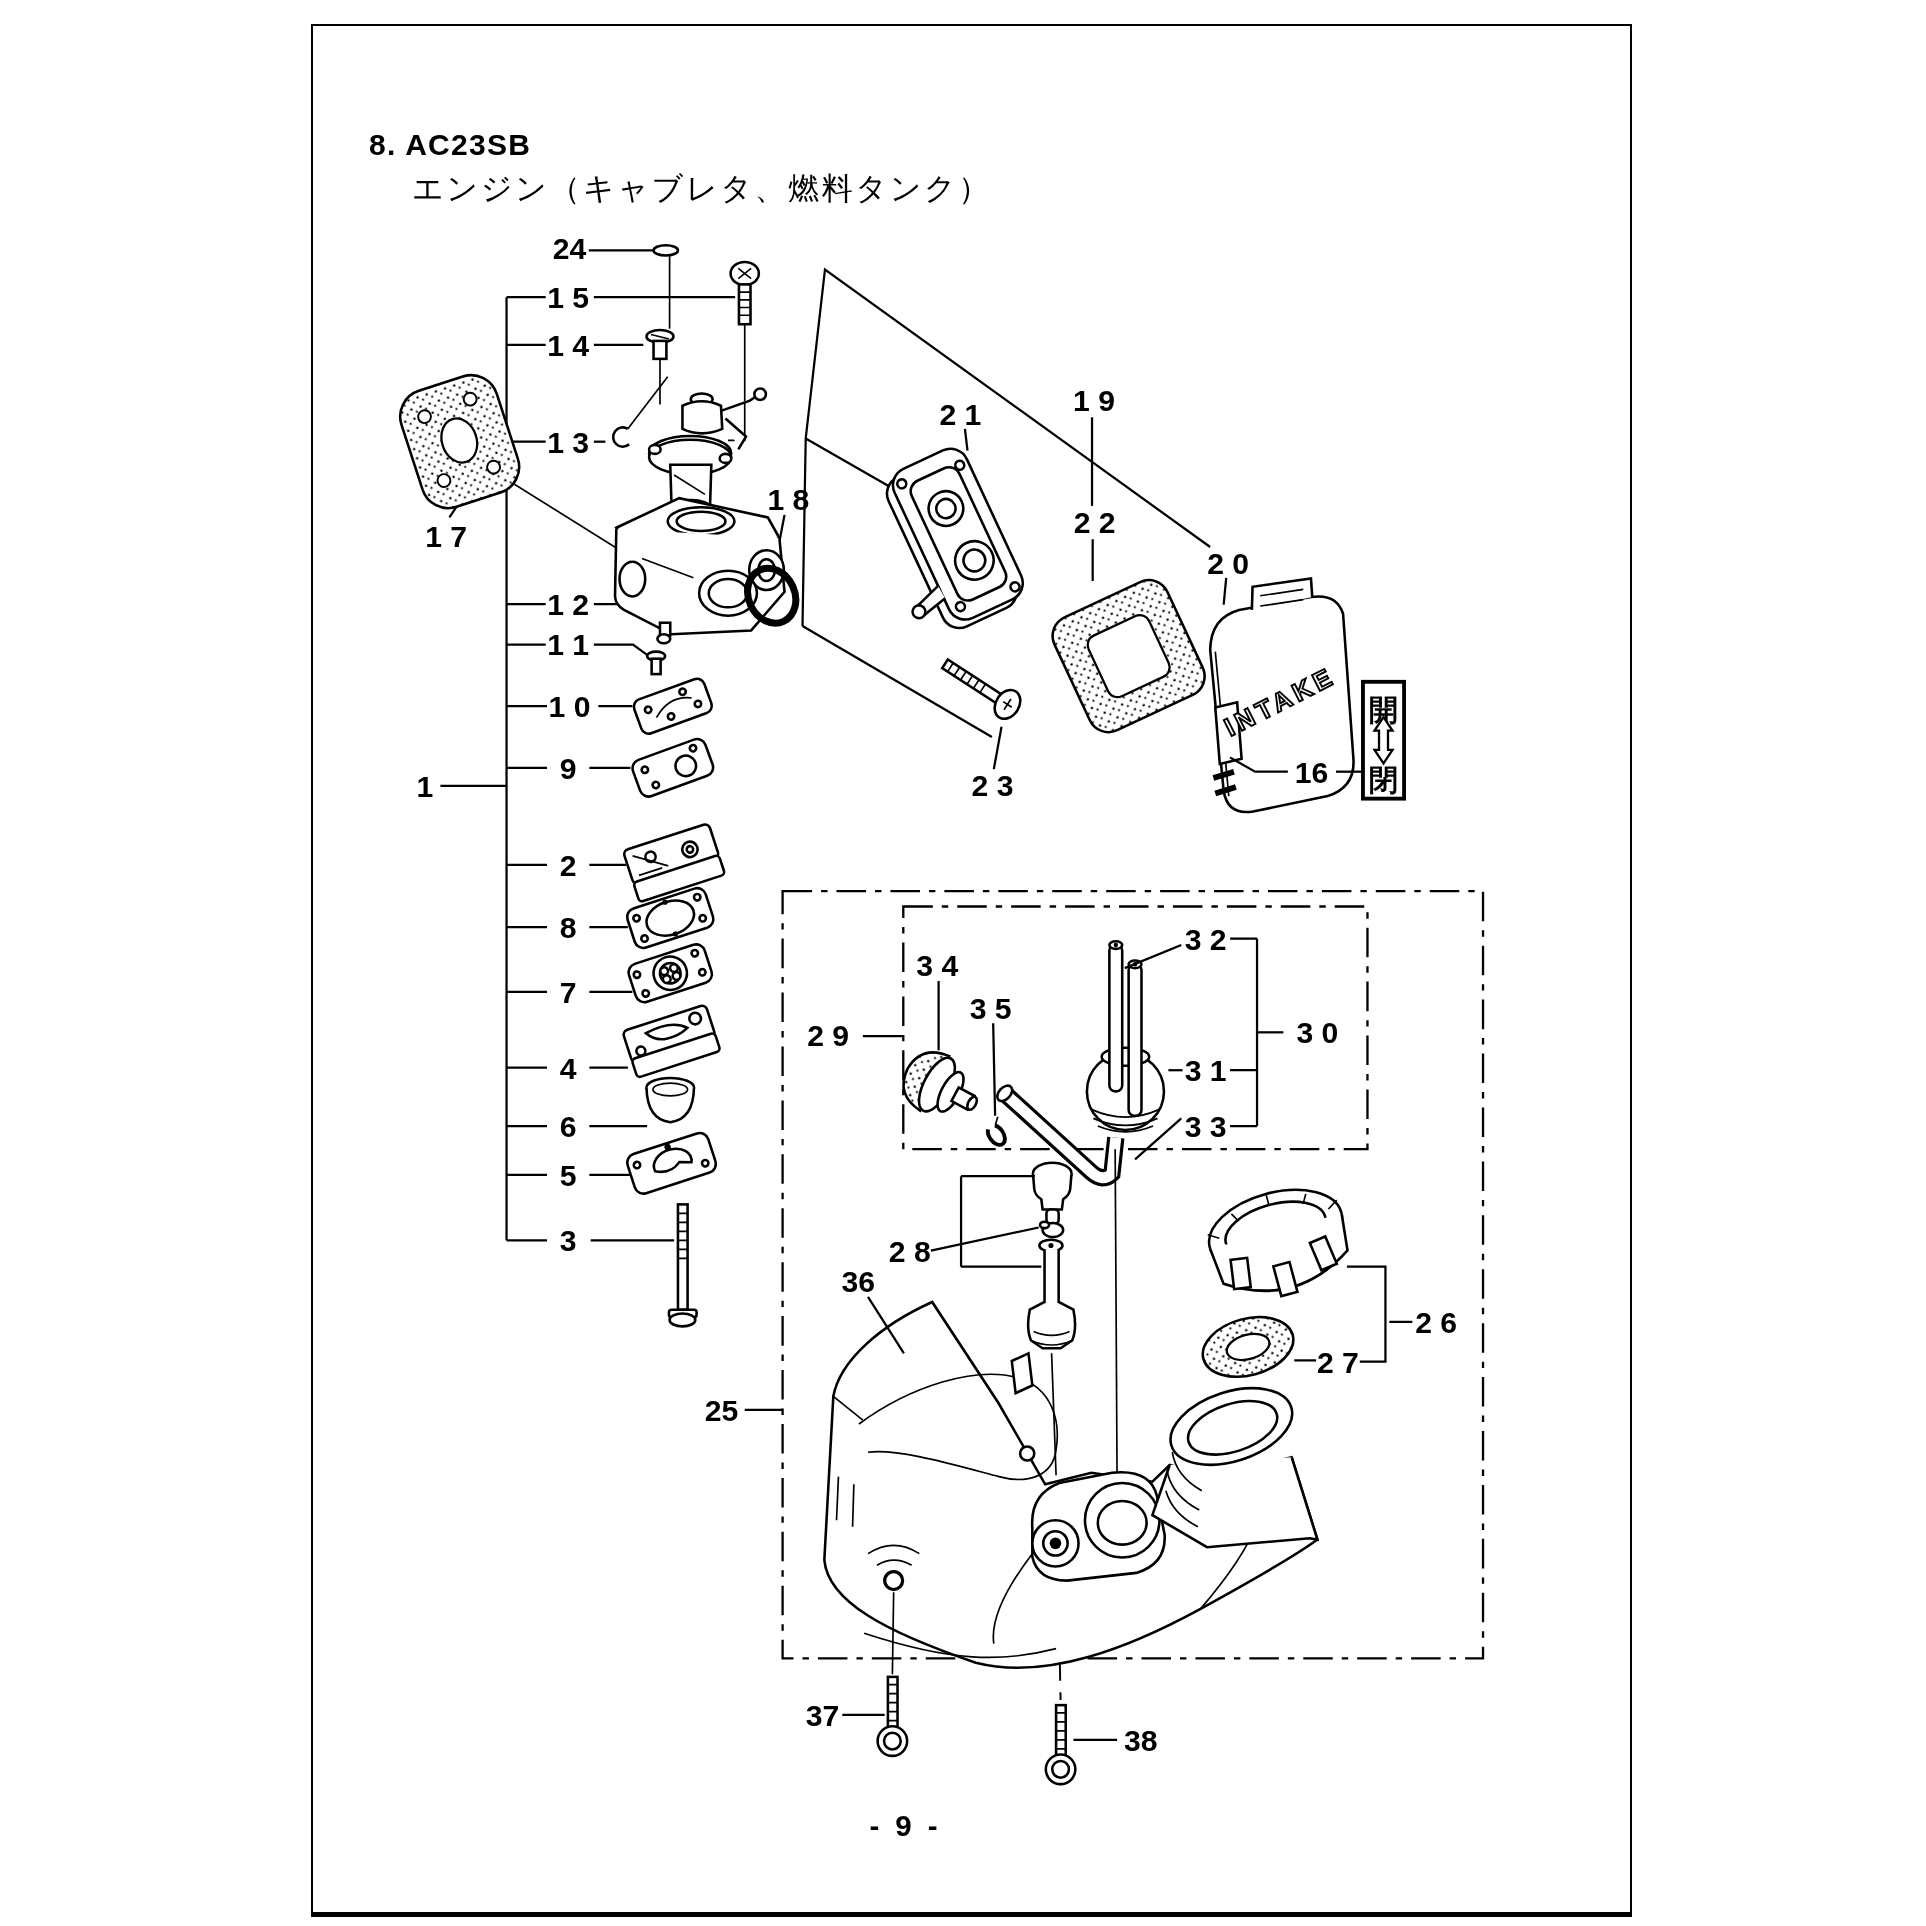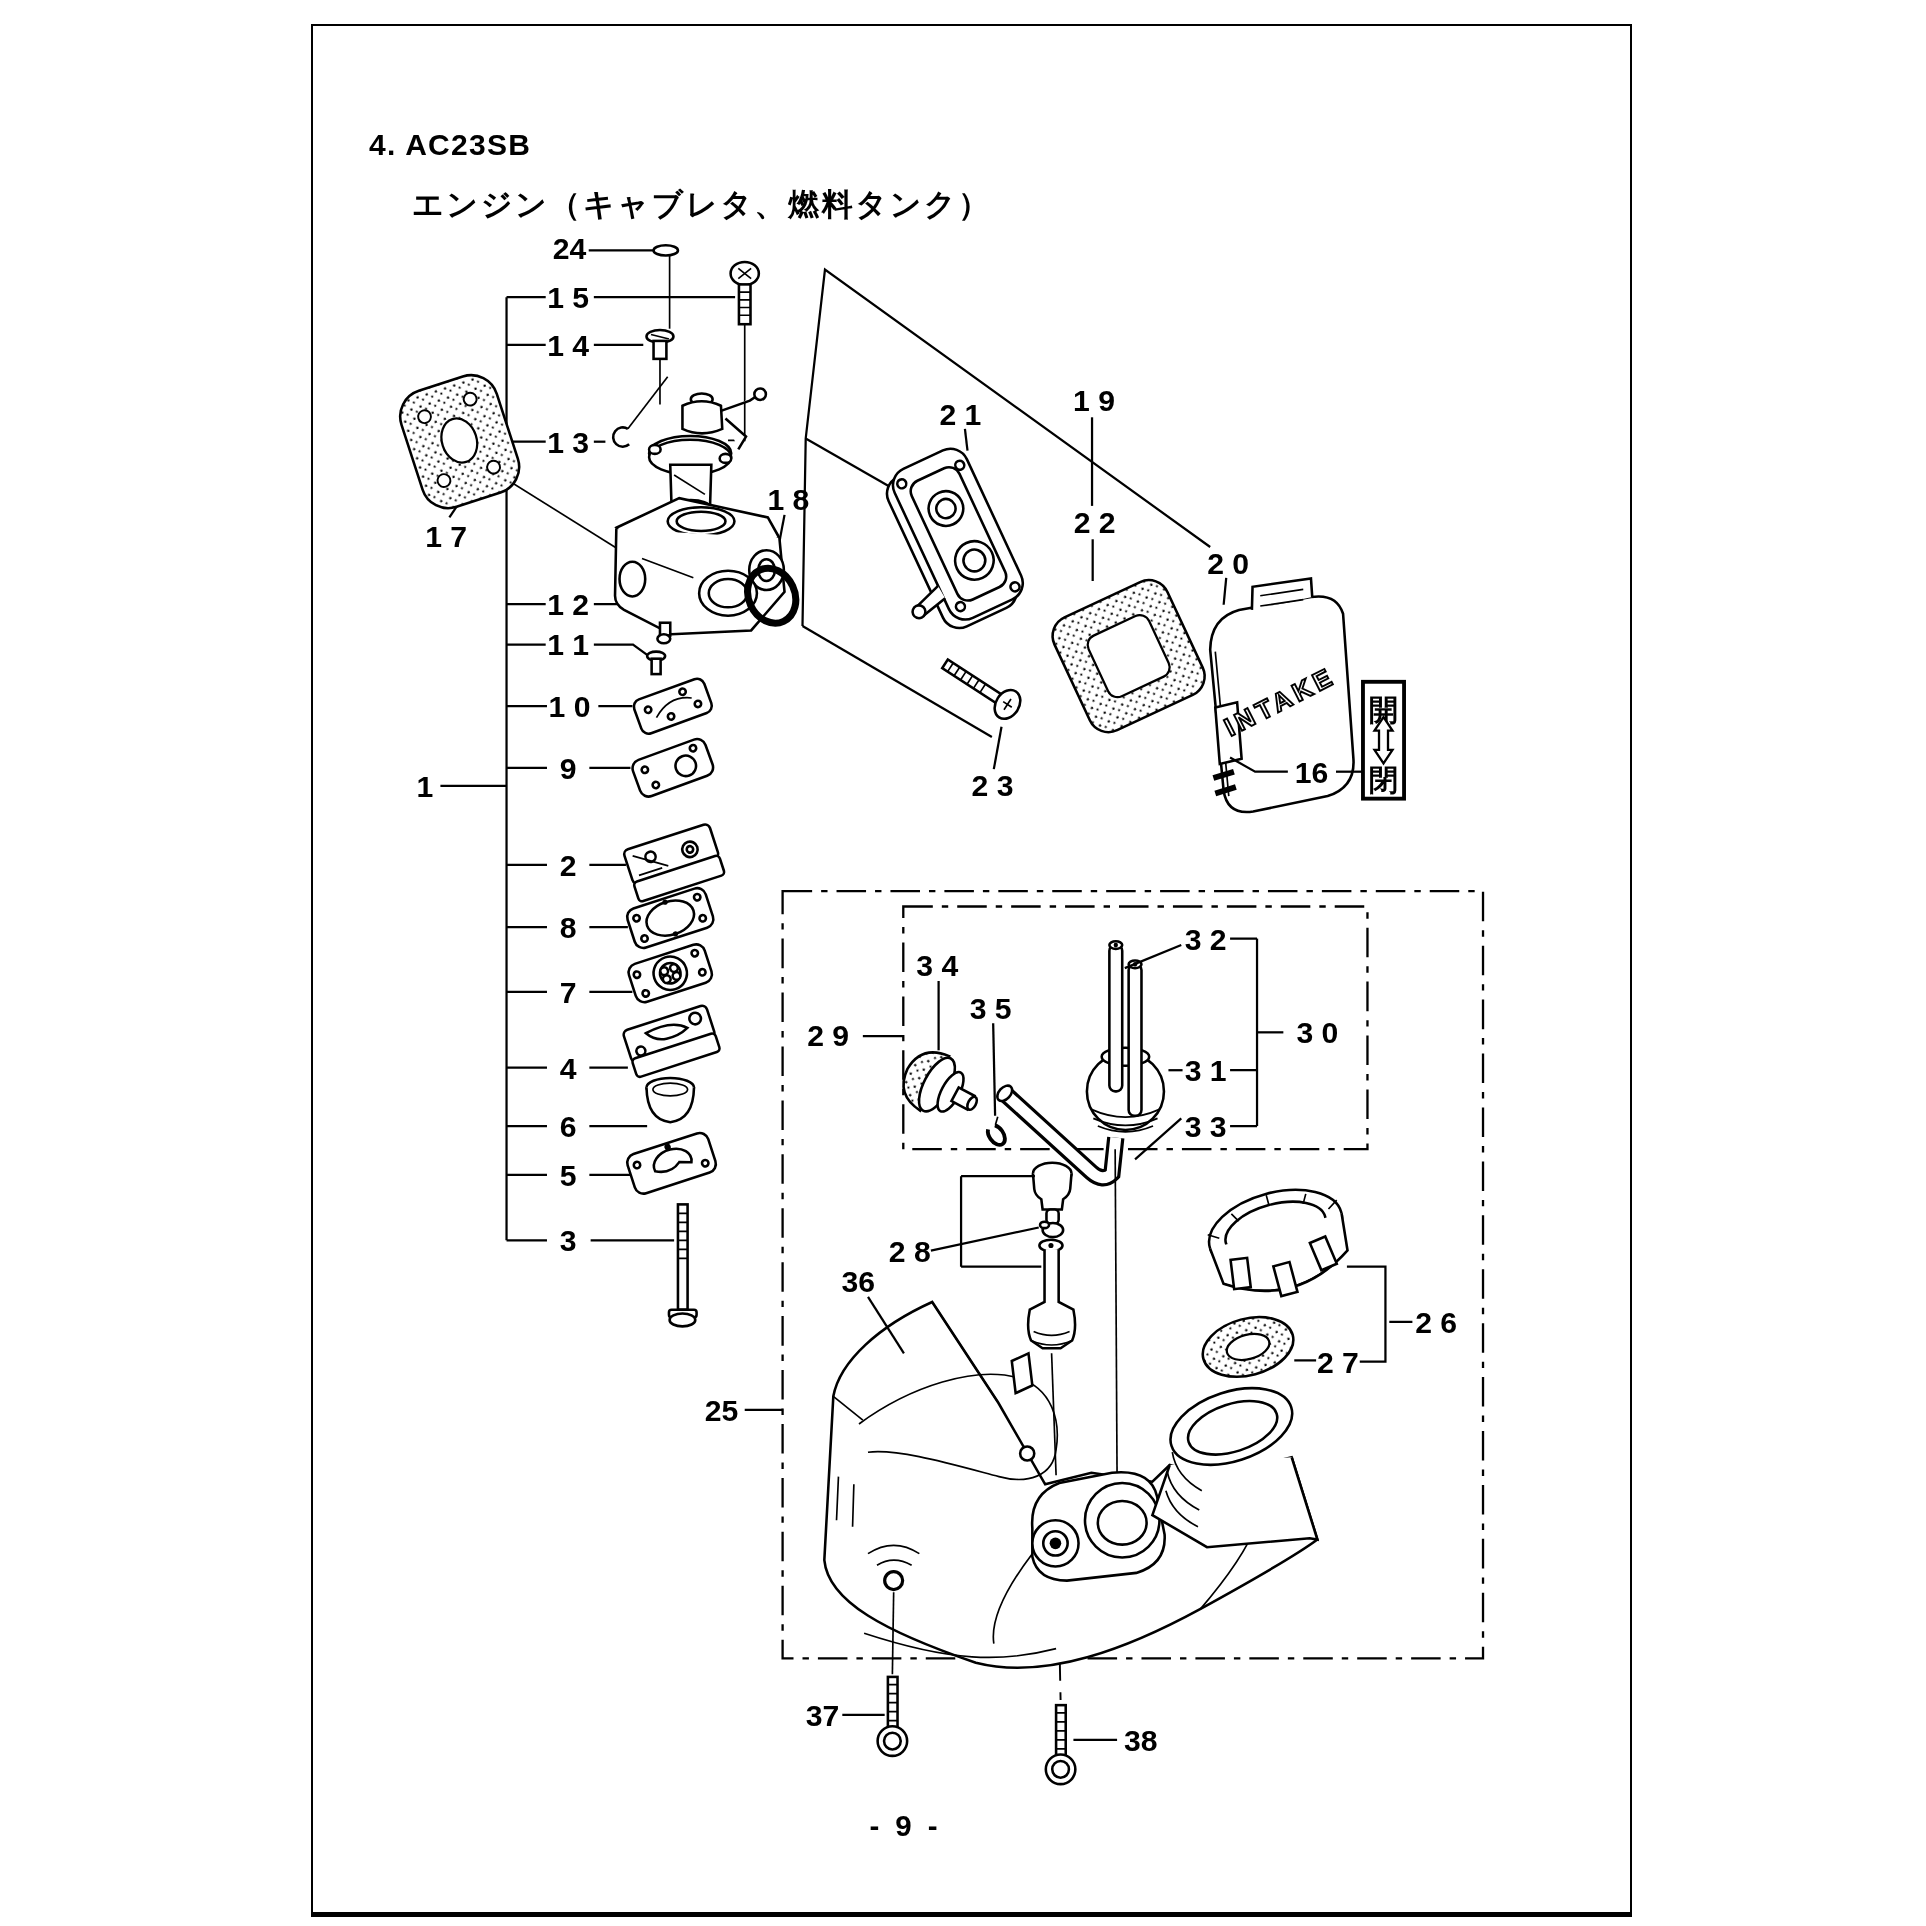--- a/index.html
+++ b/index.html
@@ -1,38 +1,38 @@
 <!DOCTYPE html>
 <html style="font-size:10.3px"><head>
 <meta charset="utf-8">
 <style>
   html,body{margin:0;padding:0;background:#fff;}
   .canvas{position:relative;width:1926px;height:1926px;background:#fff;overflow:hidden;
           font-family:"Liberation Sans","DejaVu Sans",sans-serif;color:#000;}
   .frame{position:absolute;left:311px;top:24.4px;width:1321px;height:1893px;
          border:2.6px solid #000;border-bottom:5.8px solid #000;box-sizing:border-box;}
   .t1{position:absolute;left:369px;top:128px;font-size:30px;font-weight:700;letter-spacing:1.3px;}
-  .t2{position:absolute;left:412px;top:184px;font-size:31px;font-weight:700;letter-spacing:2.6px;}
+  .t2{position:absolute;left:412px;top:168px;font-size:31px;font-weight:400;letter-spacing:2.6px;}
   .footer{position:absolute;left:835px;top:1809px;width:141px;text-align:center;
           font-size:29.5px;font-weight:700;letter-spacing:3.9px;}
   svg{position:absolute;left:0;top:0;}
   .cl{font:700 47px "Liberation Sans","DejaVu Sans",sans-serif;}
   .cjk{font:700 46px "Liberation Sans","DejaVu Sans",sans-serif;}
   .intake{font:700 40px "Liberation Sans","DejaVu Sans",sans-serif;letter-spacing:7px;}
   .ln{stroke:#000;stroke-width:3.5;fill:none;}
   .pt{stroke:#000;stroke-width:4;fill:#fff;}
   .thin{stroke:#000;stroke-width:2.6;fill:none;}
   .chain{stroke:#000;stroke-width:3.6;fill:none;stroke-dasharray:46 14 10 14;}
 </style>
 </head>
 <body>
 
 <div class="canvas">
   <div class="frame"></div>
-  <div class="t1">4. AC23SB</div>
+  <div class="t1">8. AC23SB</div>
   <div class="t2">エンジン（キャブレタ、燃料タンク）</div>
 
   <svg width="1926" height="1926" viewBox="0 0 3000 3000">
     <defs>
       <pattern id="stip" width="15" height="15" patternUnits="userSpaceOnUse">
         <rect width="15" height="15" fill="#fff"></rect>
         <circle cx="4" cy="4" r="1.9" fill="#000"></circle>
         <circle cx="11" cy="10" r="1.7" fill="#000"></circle>
       </pattern>
     </defs>

